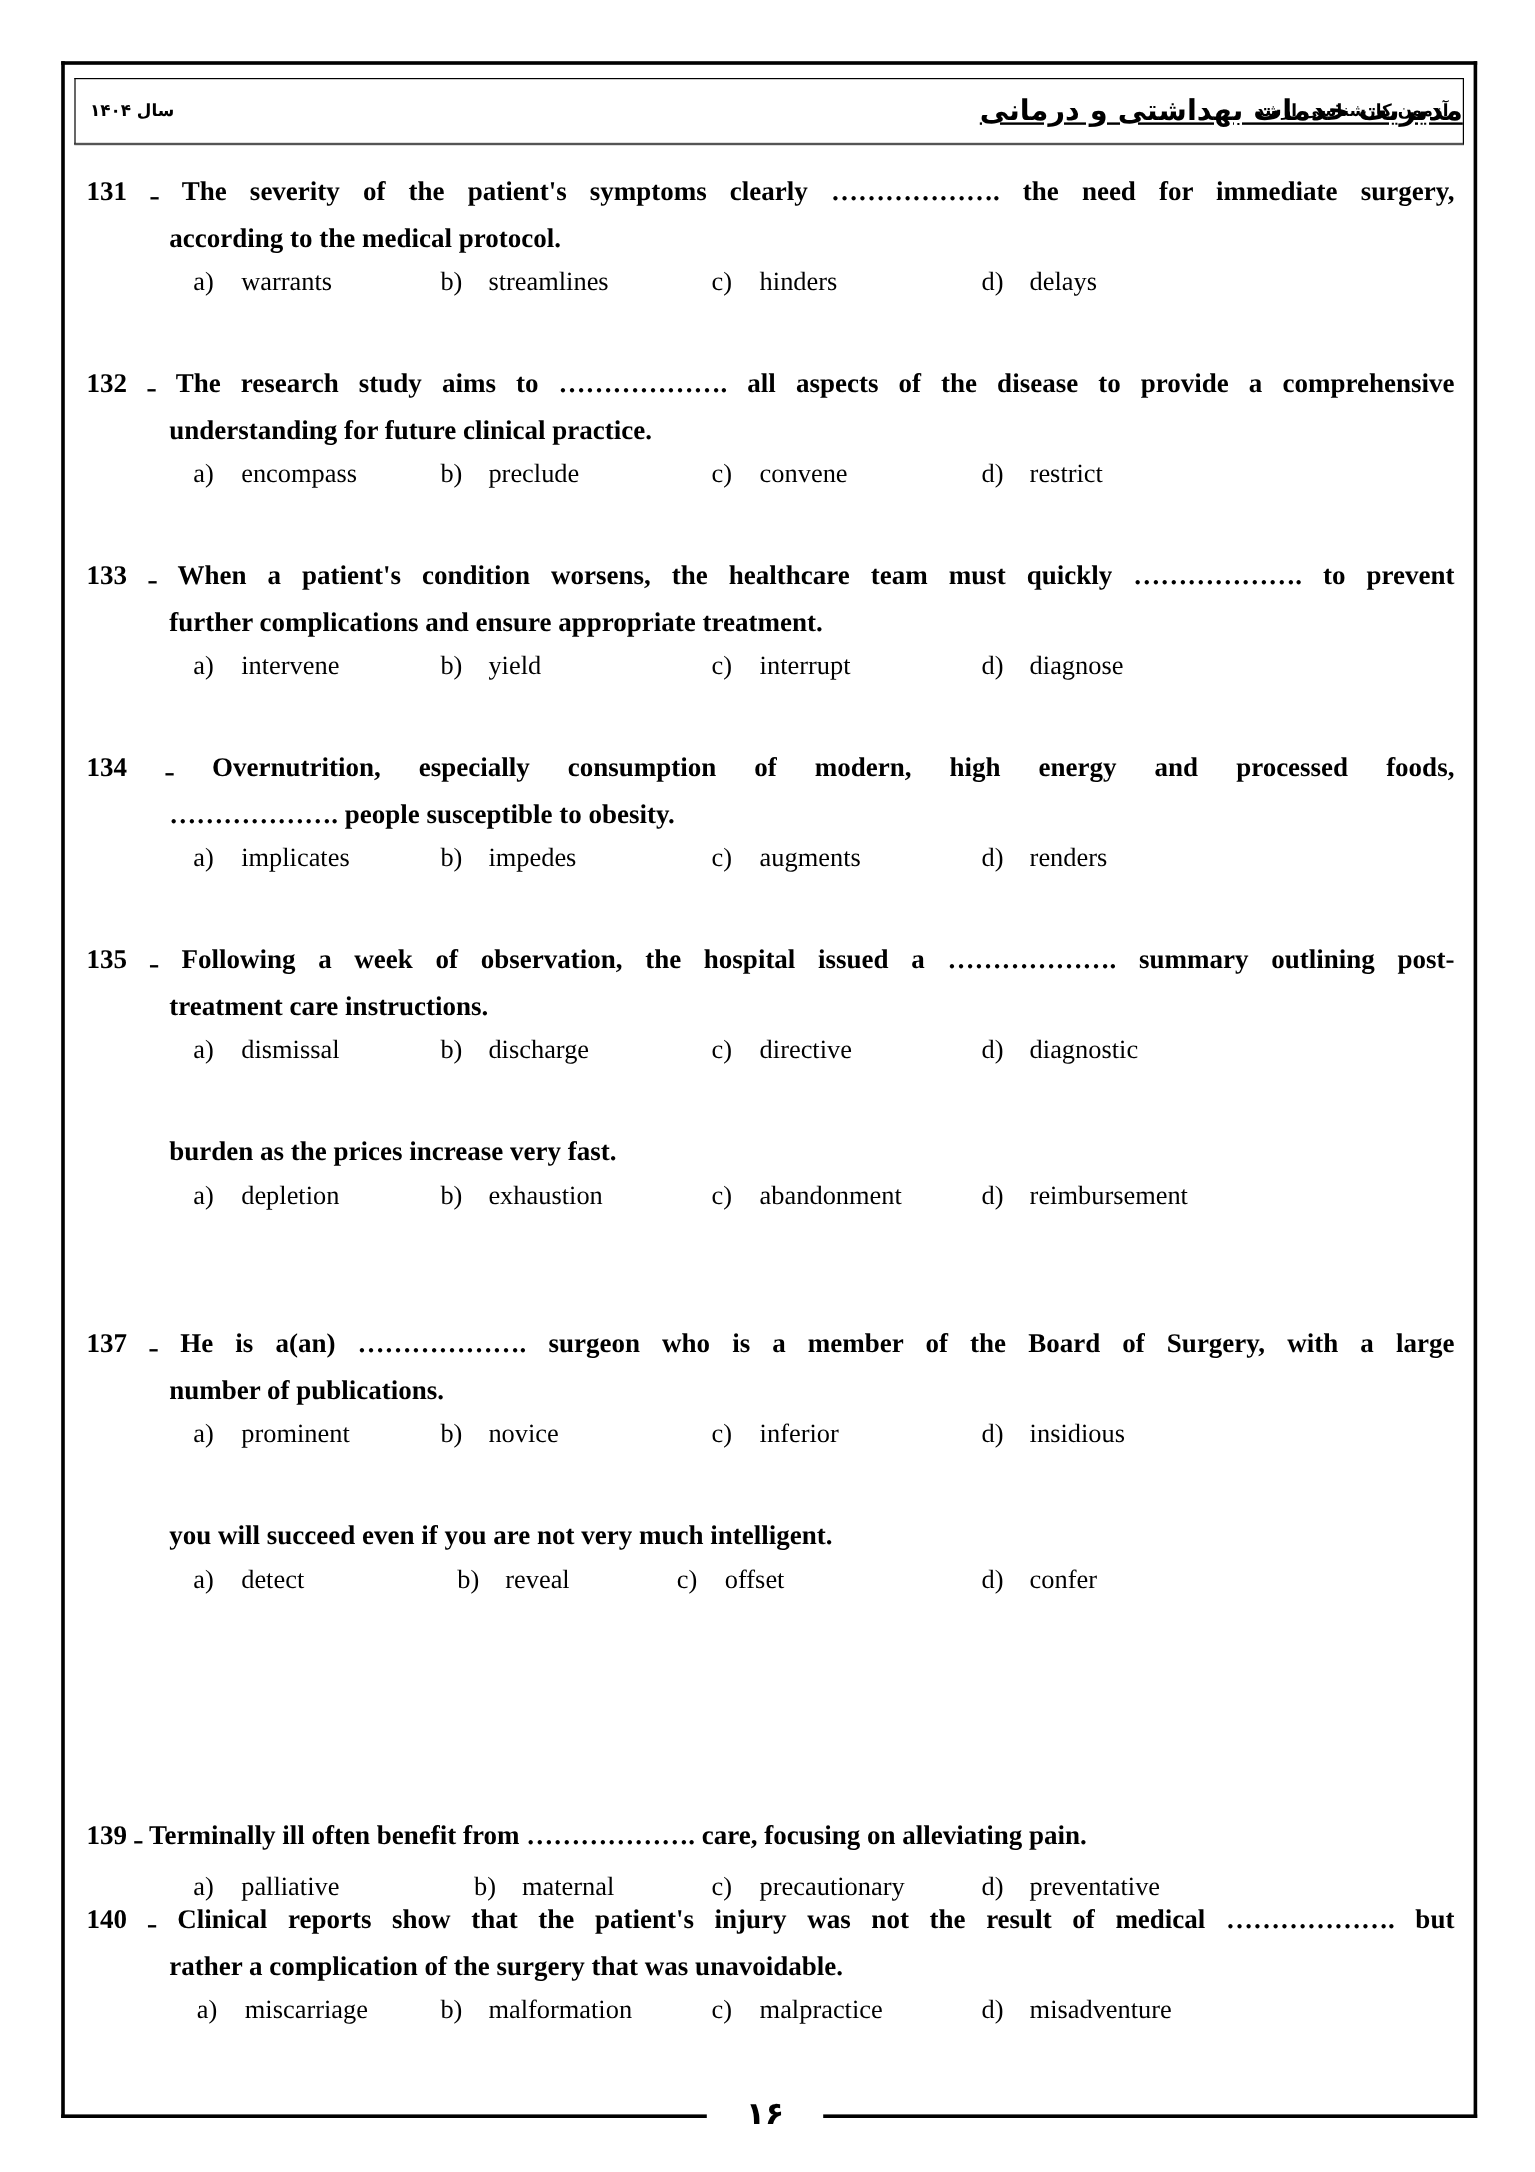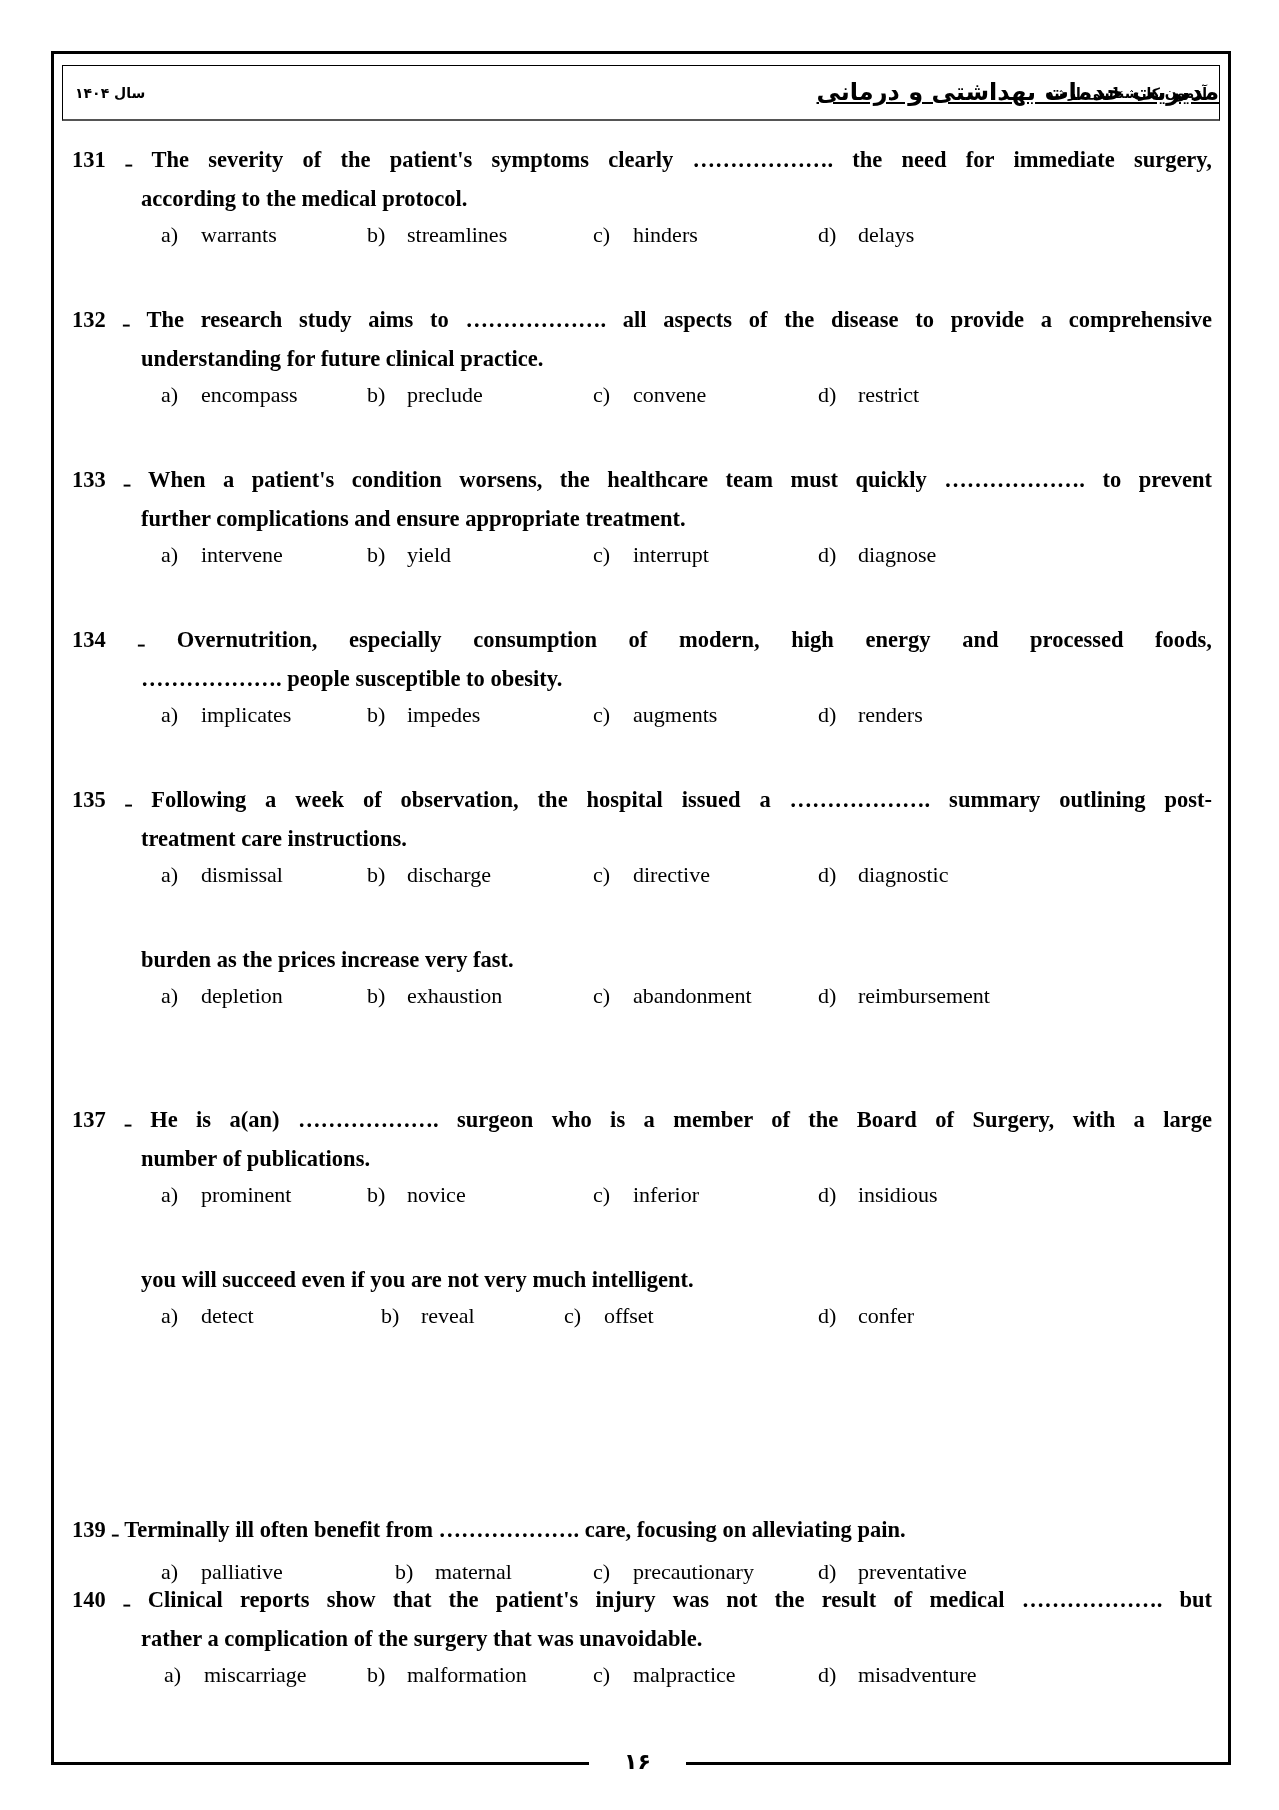--- a/index.html
+++ b/index.html
@@ -4,21 +4,21 @@
 <style>
   html, body { margin:0; padding:0; background:#ffffff; }
   body { width:1279px; height:1810px; position:relative; font-family:"Liberation Serif", serif; color:#000; }
   .frame {
     position:absolute; left:51px; top:51px; width:1180px; height:1714px;
     border-left:3px solid #000; border-right:3px solid #000; border-top:3px solid #000;
     box-sizing:border-box;
   }
   .bottom-line-left { position:absolute; left:51px; top:1762px; width:538px; height:3px; background:#000; }
   .bottom-line-right { position:absolute; left:686px; top:1762px; width:545px; height:3px; background:#000; }
-  .page-number { position:absolute; left:589px; top:1742px; width:97px; text-align:center; font-family:"DejaVu Sans", sans-serif; font-weight:bold; font-size:22px; line-height:40px; }
+  .page-number { position:absolute; left:589px; top:1742px; width:97px; text-align:center; font-family:"DejaVu Sans", sans-serif; font-weight:bold; font-size:26px; line-height:40px; }
 
   .header-box {
     position:absolute; left:62px; top:65px; width:1158px; height:56px;
     border:1px solid #000; border-bottom:2px solid #555; box-sizing:border-box;
     direction:rtl;
   }
   .header-box .h-right { position:absolute; right:12px; top:0; line-height:54px; font-family:"DejaVu Sans", sans-serif; font-weight:bold; font-size:14px; }
   .header-box .h-center { position:absolute; left:0; right:0; top:0; line-height:52px; text-align:right; font-family:"DejaVu Sans", sans-serif; font-weight:bold; font-size:24px;text-decoration:underline; }
   .header-box .h-left { position:absolute; left:12px; top:0; line-height:54px; font-family:"DejaVu Sans", sans-serif; font-weight:bold; font-size:14px; direction:rtl; }
 

